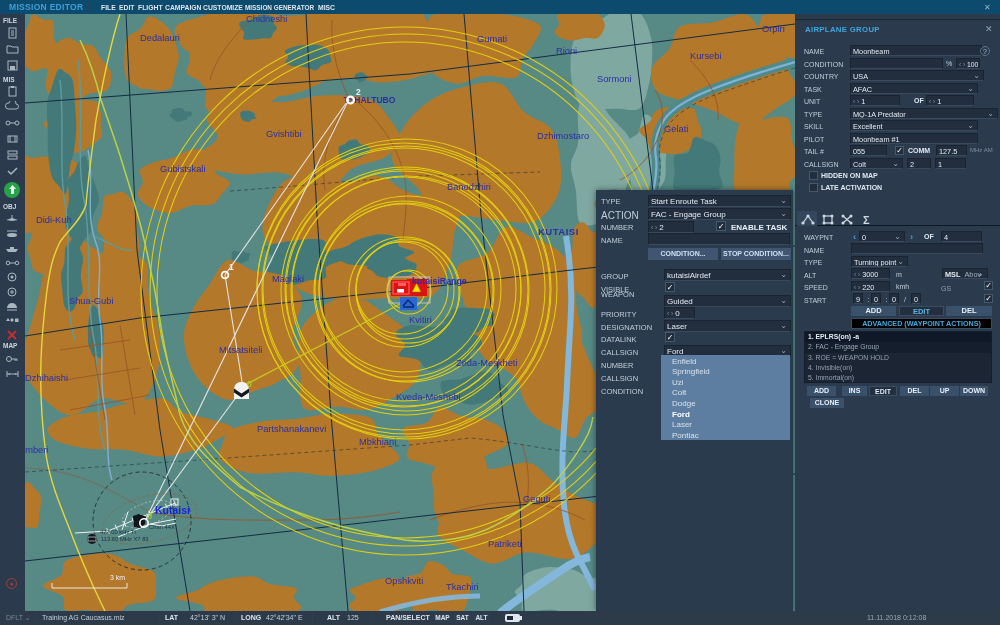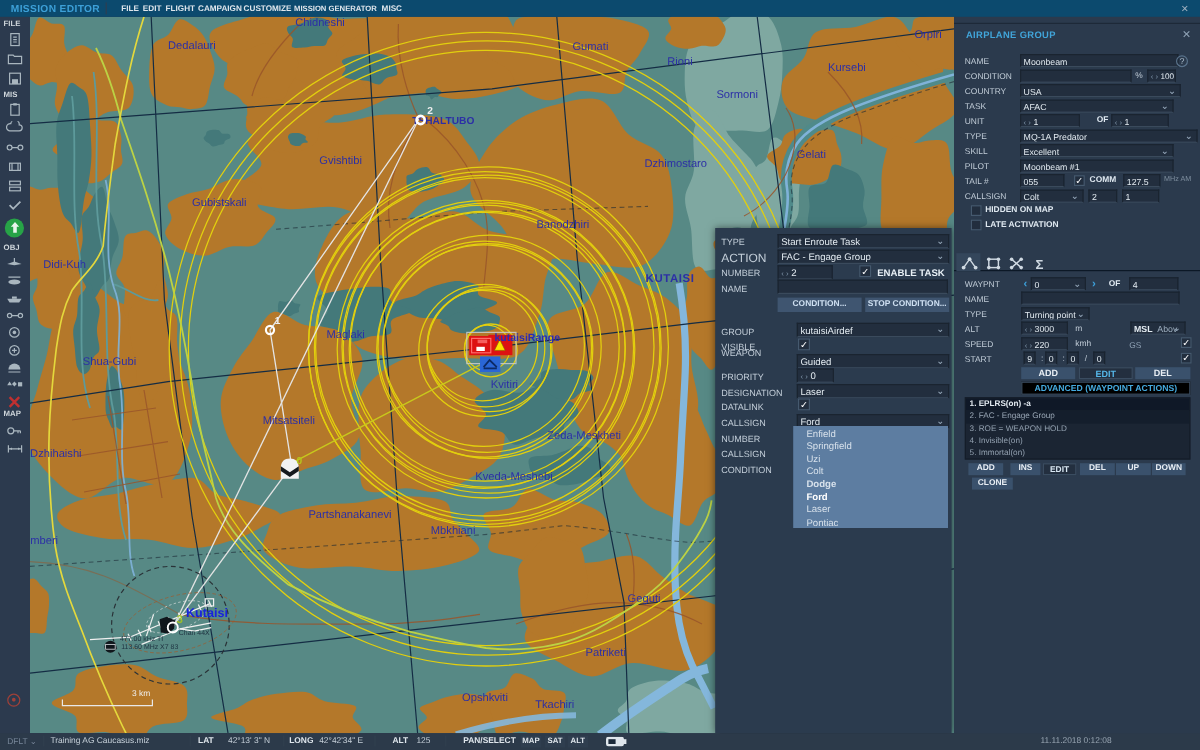--- a/index.html
+++ b/index.html
@@ -474,21 +474,21 @@
     <div class="lbl" style="left:5px;top:158px;font-size:7.5px">CALLSIGN</div>
     <div class="inp dd" style="left:68px;top:155px;width:127px;height:12px;font-size:8px;line-height:10px">Ford<span class="car">⌄</span></div>
     <div class="lbl" style="left:5px;top:171px;font-size:7.5px">NUMBER</div>
     <div class="lbl" style="left:5px;top:184px;font-size:7.5px">CALLSIGN</div>
     <div class="lbl" style="left:5px;top:197px;font-size:7.5px">CONDITION</div>
     <div style="position:absolute;left:65px;top:165px;width:129px;height:85px;background:#5d7da1"></div>
     <div style="position:absolute;left:76px;top:166.5px;font-size:8px;color:#d7e1eb;font-weight:normal">Enfield</div>
     <div style="position:absolute;left:76px;top:177.10000000000002px;font-size:8px;color:#d7e1eb;font-weight:normal">Springfield</div>
     <div style="position:absolute;left:76px;top:187.7px;font-size:8px;color:#d7e1eb;font-weight:normal">Uzi</div>
     <div style="position:absolute;left:76px;top:198.3px;font-size:8px;color:#d7e1eb;font-weight:normal">Colt</div>
-    <div style="position:absolute;left:76px;top:208.89999999999998px;font-size:8px;color:#d7e1eb;font-weight:bold">Dodge</div>
+    <div style="position:absolute;left:76px;top:208.89999999999998px;font-size:8px;color:#d7e1eb;font-weight:normal">Dodge</div>
     <div style="position:absolute;left:76px;top:219.5px;font-size:8px;color:#ffffff;font-weight:bold">Ford</div>
     <div style="position:absolute;left:76px;top:230.10000000000002px;font-size:8px;color:#d7e1eb;font-weight:normal">Laser</div>
     <div style="position:absolute;left:76px;top:240.7px;font-size:8px;color:#d7e1eb;font-weight:normal">Pontiac</div>
   </div>
 <div id="botbar" class="abs">
     <div style="position:absolute;left:6px;top:3px;font-size:7px;color:#78879a;font-weight:normal;white-space:nowrap">DFLT ⌄</div>
     <div style="position:absolute;left:36px;top:2px;width:1px;height:9px;background:#31404f"></div>
     <div style="position:absolute;left:42px;top:3px;font-size:7px;color:#c6d0d9;font-weight:normal;white-space:nowrap">Training AG Caucasus.miz</div>
     <div style="position:absolute;left:158px;top:2px;width:1px;height:9px;background:#31404f"></div>
     <div style="position:absolute;left:165px;top:3px;font-size:7px;color:#dfe6ec;font-weight:bold;white-space:nowrap">LAT</div>

